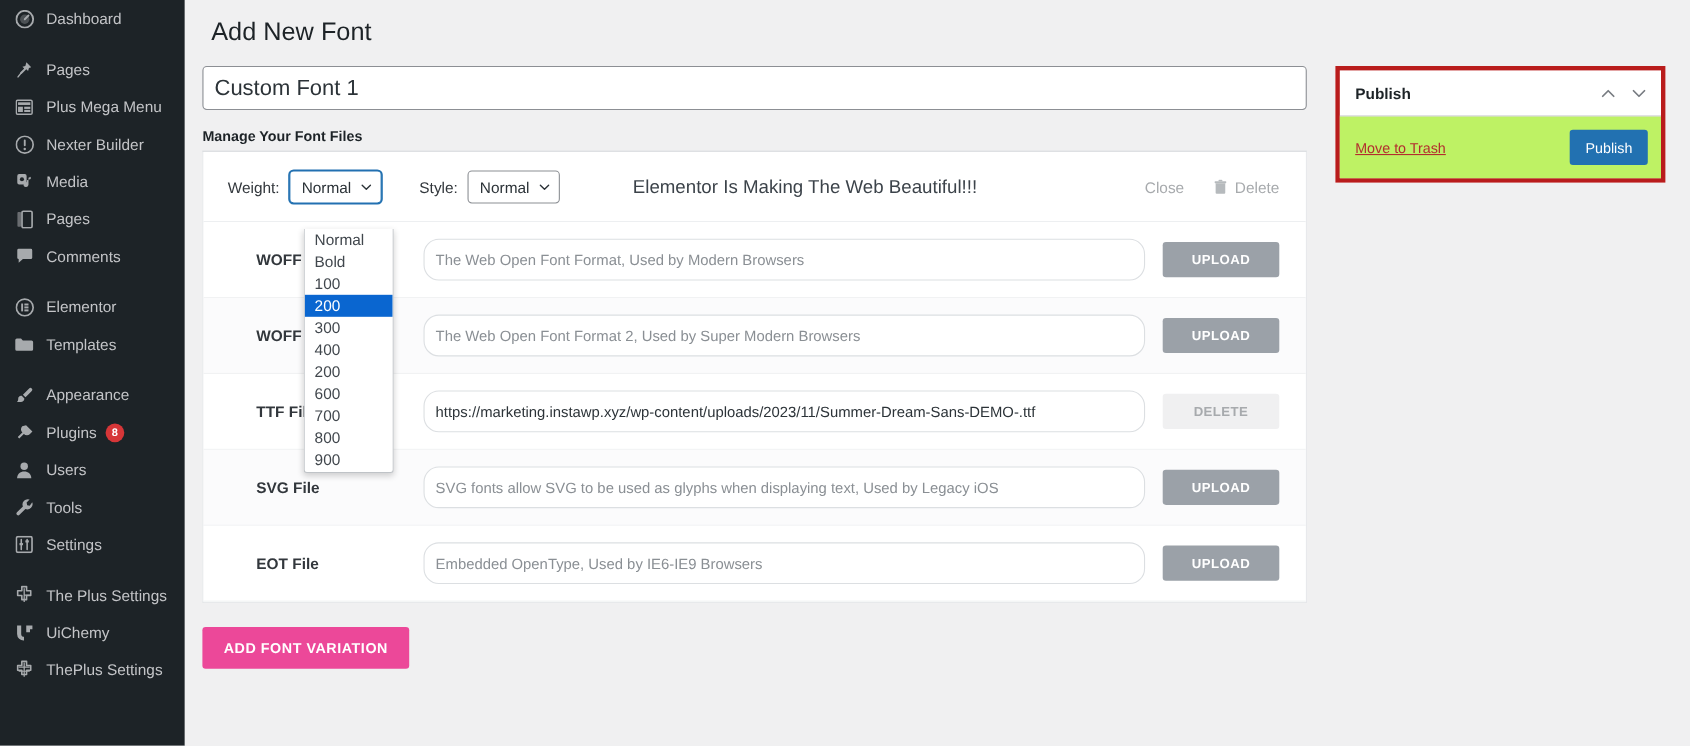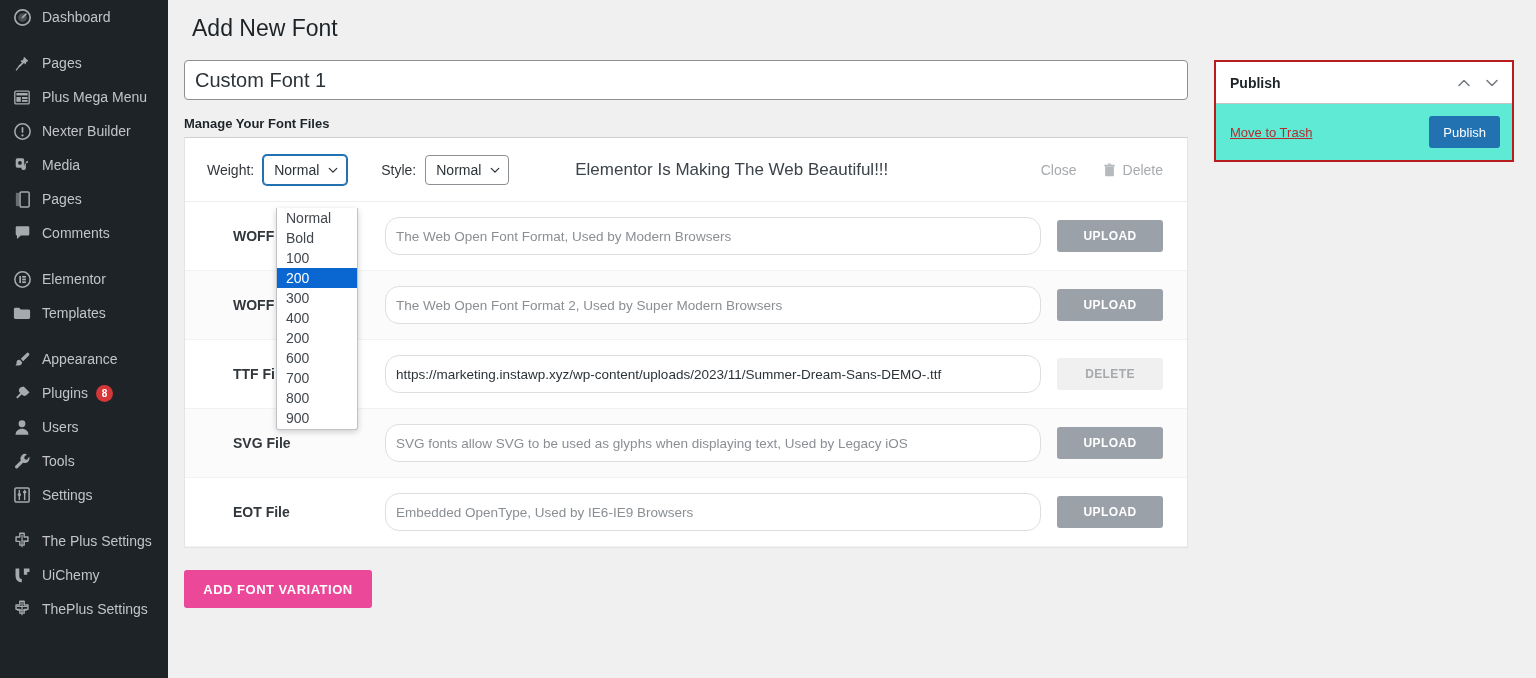--- a/index.html
+++ b/index.html
@@ -189,38 +189,38 @@
   }
   #weight-dropdown .opt.sel {
     background: #0a66d0; color: #fff;
   }
 
   
   #publish-box {
     position: absolute; left: 1046px; top: 60px;
     width: 300px;
     background: #fff;
-    border: 2px solid #b91c1c;
+    border: 4px solid #b91c1c;
   }
   #publish-head {
     display: flex; align-items: center;
     height: 42px; padding: 0 12px 0 14px;
     border-bottom: 1px solid #c3c4c7;
   }
   #publish-head .ptitle {
     font-size: 14px; font-weight: bold; color: #1d2327;
   }
   #publish-head .pctrl {
     margin-left: auto; display: flex; align-items: center; gap: 12px;
   }
   .chev { width: 16px; height: 16px; color: #787c82; cursor: pointer; }
   #publish-body {
     display: flex; align-items: center;
     height: 56px; padding: 0 12px 0 14px;
-    background: #5eead4;
+    background: #bef264;
   }
   #trash-link {
     font-size: 13px; color: #b32d2e;
     text-decoration: underline; cursor: pointer;
   }
   #publish-btn {
     margin-left: auto;
     background: #2271b1; color: #fff;
     border: none; border-radius: 3px;
     height: 32px; padding: 0 14px;

